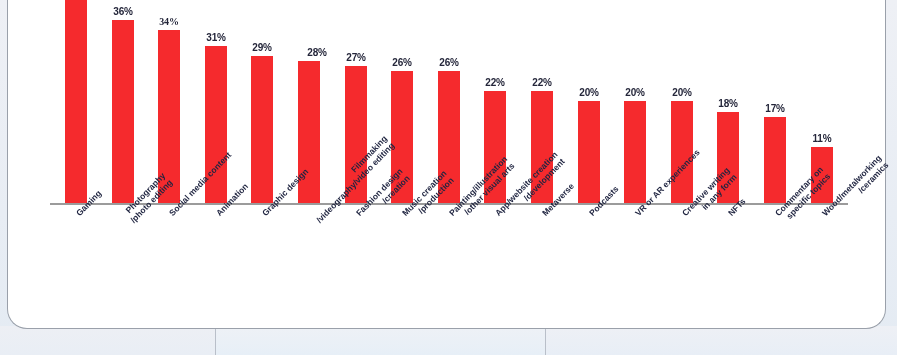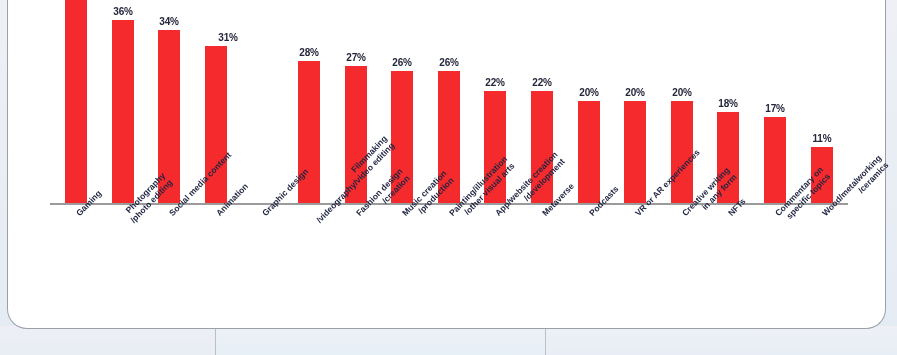--- a/index.html
+++ b/index.html
@@ -134,29 +134,33 @@
       <div class="plot" id="plot">
           <div class="bar-slot" style="left: 15px; height: 203px;">
             <div class="bar" style="height: 203px; background: rgb(245, 42, 45);"></div>
           </div>
           <div class="bar-slot" style="left: 62px; height: 203px;">
             <div class="bar" style="height: 183px; background: rgb(245, 42, 45);"></div>
             <div class="bar-value" style="bottom: 186px; color: rgb(36, 38, 58);">36%</div>
           </div>
           <div class="bar-slot" style="left: 108px; height: 203px;">
             <div class="bar" style="height: 173px; background: rgb(245, 42, 45);"></div>
-            <div class="bar-value" style="bottom: 176px; color: rgb(36, 38, 58);">34%</div>
+            <div class="bar-value" style="bottom: 176px; color: rgb(36, 38, 58); font-family: Liberation Serif, serif;">34%</div>
           </div>
           <div class="bar-slot" style="left: 155px; height: 203px;">
             <div class="bar" style="height: 157px; background: rgb(245, 42, 45);"></div>
-            <div class="bar-value" style="bottom: 160px; color: rgb(36, 38, 58); margin-left: 12px;">31%</div>
+            <div class="bar-value" style="bottom: 160px; color: rgb(36, 38, 58);">31%</div>
+          </div>
+          <div class="bar-slot" style="left: 201px; height: 203px;">
+            <div class="bar" style="height: 147px; background: rgb(245, 42, 45);"></div>
+            <div class="bar-value" style="bottom: 150px; color: rgb(36, 38, 58);">29%</div>
           </div>
           <div class="bar-slot" style="left: 248px; height: 203px;">
             <div class="bar" style="height: 142px; background: rgb(245, 42, 45);"></div>
-            <div class="bar-value" style="bottom: 145px; color: rgb(36, 38, 58);">28%</div>
+            <div class="bar-value" style="bottom: 145px; color: rgb(36, 38, 58); margin-left: 8px;">28%</div>
           </div>
           <div class="bar-slot" style="left: 295px; height: 188px;">
             <div class="bar" style="height: 137px; background: rgb(245, 42, 45);"></div>
             <div class="bar-value" style="bottom: 140px; color: rgb(36, 38, 58);">27%</div>
           </div>
           <div class="bar-slot" style="left: 341px; height: 203px;">
             <div class="bar" style="height: 132px; background: rgb(245, 42, 45);"></div>
             <div class="bar-value" style="bottom: 135px; color: rgb(36, 38, 58);">26%</div>
           </div>
           <div class="bar-slot" style="left: 388px; height: 203px;">

